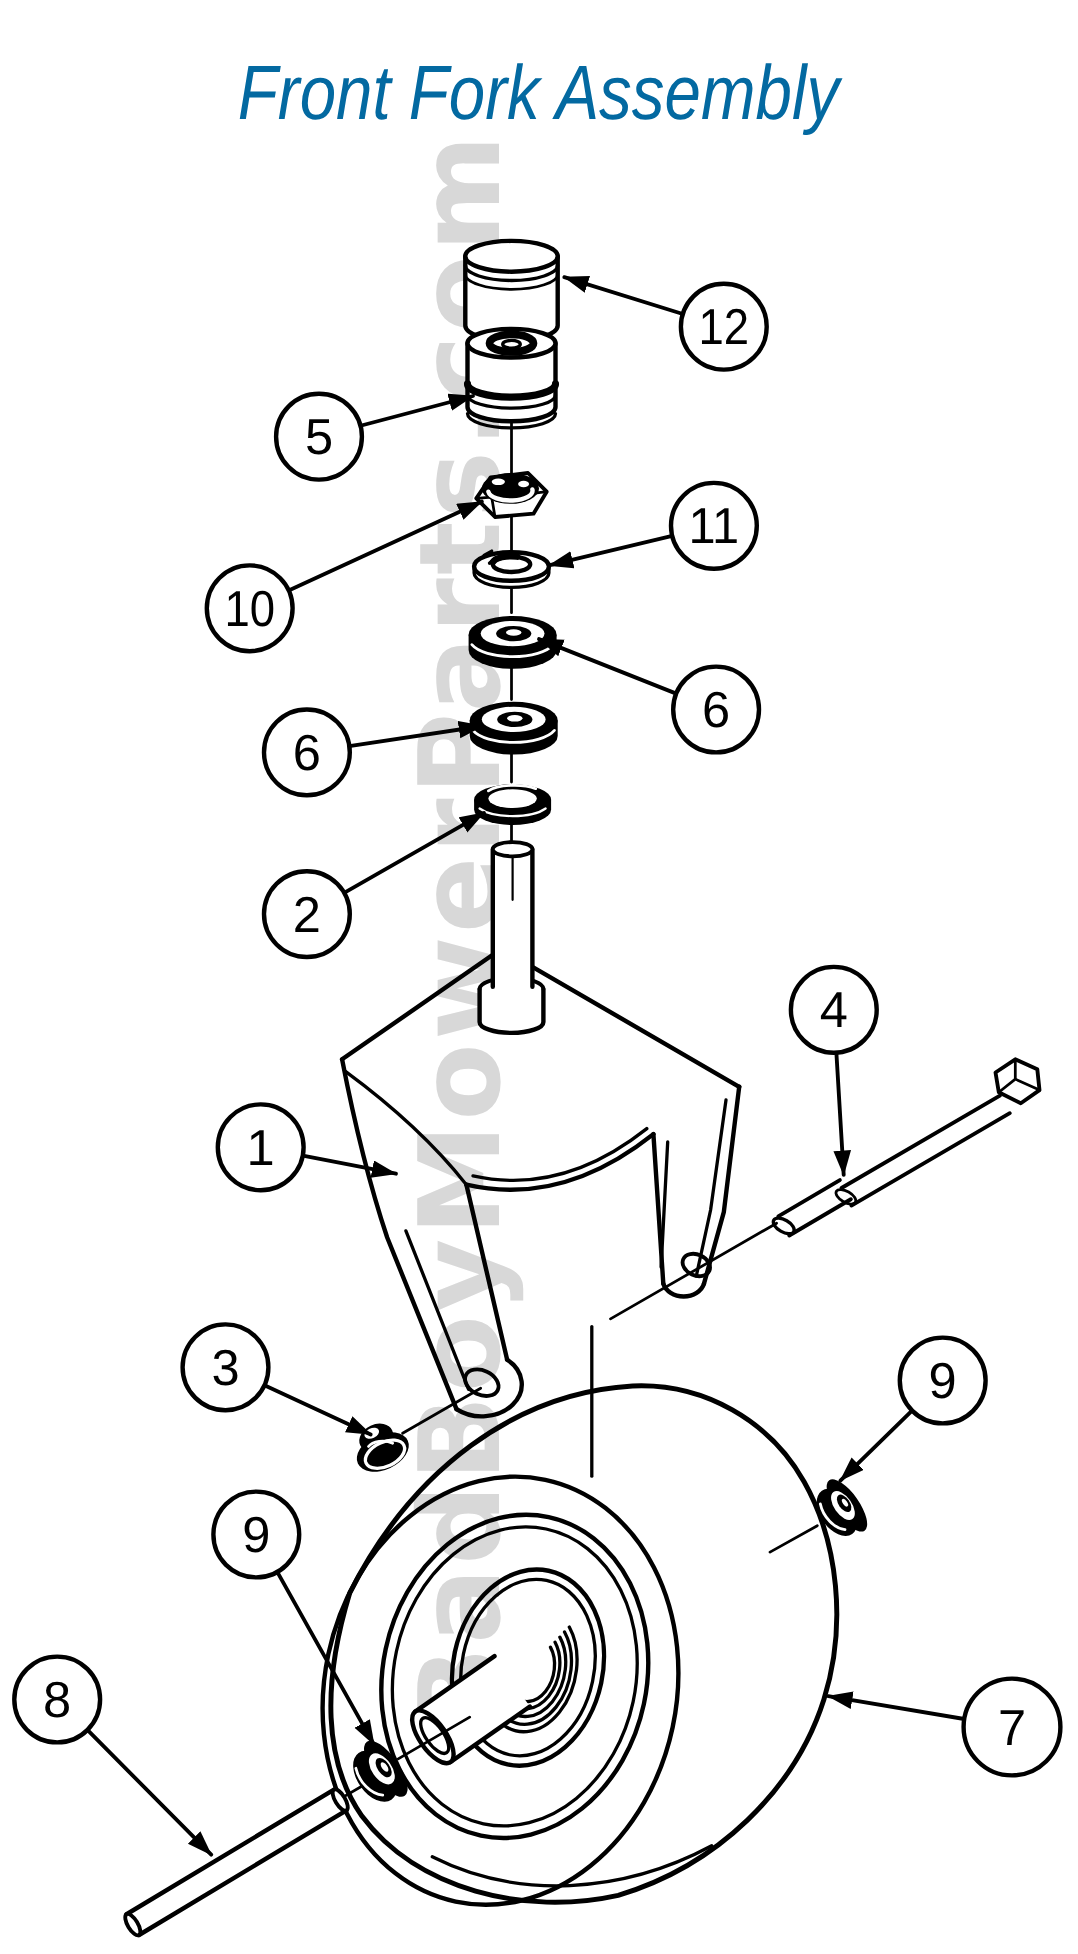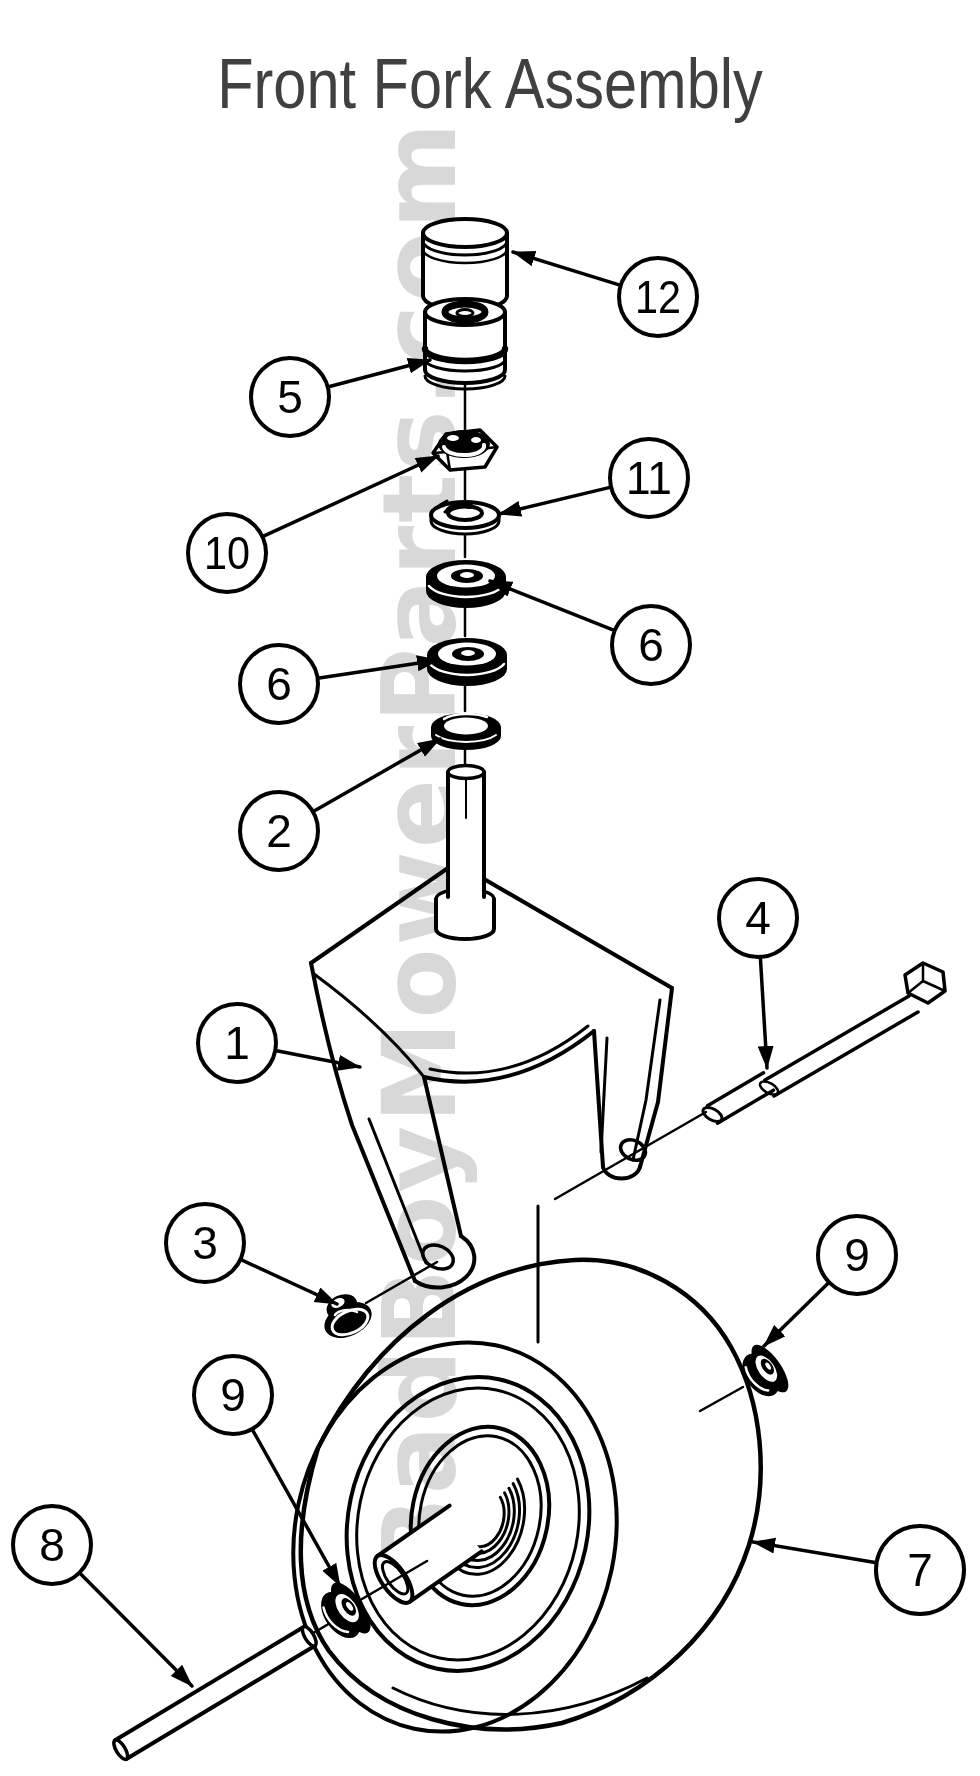--- a/index.html
+++ b/index.html
@@ -3,21 +3,21 @@
 <meta charset="utf-8">
 <style>
   html,body{margin:0;padding:0;background:#fff;}
   #canvas{position:relative;width:980px;height:1776px;background:#ffffff;overflow:hidden;
           font-family:"Liberation Sans",sans-serif;}
   #watermark{position:absolute;left:-280px;top:820px;width:1400px;height:110px;
              transform:rotate(-90deg);transform-origin:center;
              font-family:"DejaVu Sans",sans-serif;font-weight:bold;font-size:102px;
              letter-spacing:3px;color:#d8d8d8;text-align:center;white-space:nowrap;
              line-height:110px;user-select:none;}
-  #title{position:absolute;left:0;top:44px;width:980px;text-align:center;color:#404040;}
+  #title{position:absolute;left:0;top:44px;width:980px;text-align:center;color:#0369a1;font-style:italic;}
   #title span{display:inline-block;font-size:70px;font-weight:400;transform:scaleX(0.85);
               transform-origin:center;letter-spacing:0px;}
   #art{position:absolute;left:0;top:0;width:980px;height:1776px;}
   .callout-num{font-size:46px;fill:#000;font-family:"Liberation Sans",sans-serif;}
 </style>
 </head>
 <body>
 
 <div id="canvas">
 

